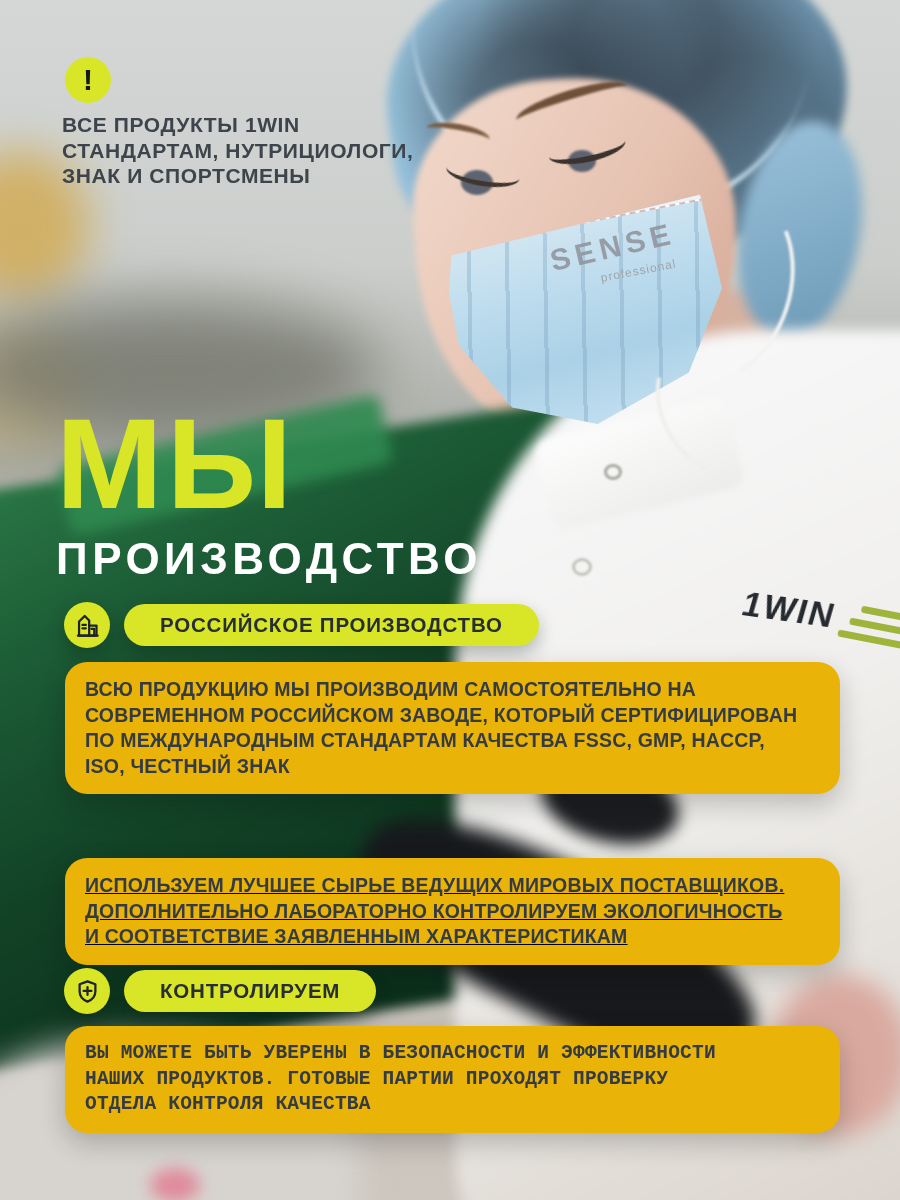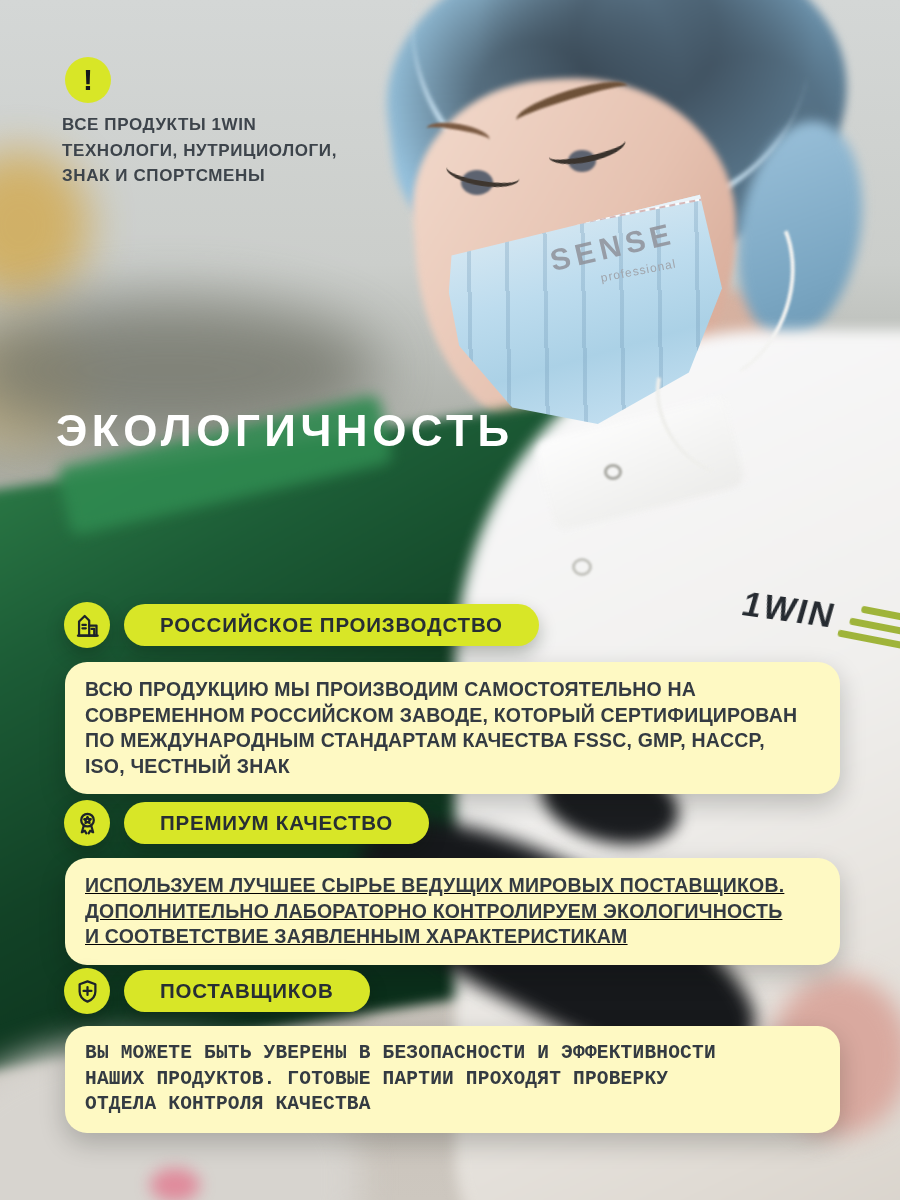--- a/index.html
+++ b/index.html
@@ -102,35 +102,35 @@
   .stripe{position:absolute;height:7px;border-radius:3px;background:#9fb43a;filter:blur(.6px);}
   .stripe-1{left:118px;top:6px;width:50px;transform:rotate(3deg);}
   .stripe-2{left:108px;top:20px;width:72px;transform:rotate(3deg);}
   .stripe-3{left:98px;top:34px;width:94px;transform:rotate(3deg);}
 
   
   .overlay{position:absolute;inset:0;}
   .alert-badge{left:65px;top:57px;width:46px;height:46px;border-radius:50%;
        background:#d8e627;display:flex;align-items:center;justify-content:center;
        font-size:30px;font-weight:800;color:#15181b;}
-  .intro{left:62px;top:112px;width:420px;font-size:17px;line-height:25.5px;
+  .intro{left:62px;top:112px;width:420px;font-size:21px;line-height:25.5px;
        font-weight:700;letter-spacing:.6px;color:#3d444b;}
   .intro span{display:block;}
   .title{left:56px;top:400px;}
   .title-accent{font-size:128px;line-height:1;font-weight:800;letter-spacing:4px;color:#d8e627;}
   .title-white{margin-top:6px;font-size:44px;font-weight:800;letter-spacing:4.5px;color:#ffffff;}
 
   .sec-row{display:flex;align-items:center;gap:14px;left:64px;}
   .icon-circle{width:46px;height:46px;border-radius:50%;background:#d8e627;flex:0 0 auto;
        display:flex;align-items:center;justify-content:center;
        box-shadow:0 8px 18px rgba(10,20,10,.28);}
   .pill{display:inline-flex;align-items:center;height:42px;border-radius:21px;
        background:#d8e627;padding:0 36px;font-size:20.5px;font-weight:700;
        letter-spacing:.8px;color:#272e34;box-shadow:0 8px 18px rgba(10,20,10,.28);}
-  .card{left:65px;width:775px;background:#fef9c3;border-radius:22px;padding:15px 20px;
+  .card{left:65px;width:775px;background:#eab308;border-radius:22px;padding:15px 20px;
        box-shadow:0 10px 26px rgba(10,15,10,.22);}
   .card p{margin:0;font-size:19.5px;line-height:25.5px;font-weight:700;letter-spacing:.2px;
        color:#343b42;white-space:pre-line;}
   .row-1{top:602px;} .card-1{top:662px;}
   .row-2{top:800px;} .card-2{top:858px;text-decoration:underline;}
   .row-3{top:968px;} .card-3{top:1026px;font-family:Liberation Mono, monospace;}
   .icon-svg{width:27px;height:27px;stroke:#1d2329;stroke-width:2;fill:none;
        stroke-linecap:round;stroke-linejoin:round;}
 </style>
 </head>
@@ -190,26 +190,27 @@
   </div>
 
   <div class="overlay">
 
     <div class="abs alert-badge">
       <span>!</span>
     </div>
 
     <div class="abs intro">
       <span>ВСЕ ПРОДУКТЫ 1WIN</span>
-      <span>ТЕХНОЛОГИ, НУТРИЦИОЛОГИ,</span>
+      <span>СТАНДАРТАМ, НУТРИЦИОЛОГИ,</span>
       <span>ЗНАК И СПОРТСМЕНЫ</span>
     </div>
 
     <div class="abs title">
-      <div class="title-white">ЭКОЛОГИЧНОСТЬ</div>
+      <div class="title-accent">МЫ</div>
+      <div class="title-white">ПРОИЗВОДСТВО</div>
     </div>
 
     <div class="abs sec-row row-1">
       <div class="icon-circle">
         <svg class="icon-svg" viewBox="0 0 24 24">
           <path d="M4.5 21 V8.5 L9.5 3.5 L13.5 7.5 V21 Z"></path>
           <path d="M7.5 11.5 H10.5 M7.5 14.5 H10.5"></path>
           <path d="M13.5 12 H20 V21 H13.5"></path>
           <path d="M15.5 15 H18 V21"></path>
           <path d="M3.5 21 H21"></path>
@@ -219,48 +220,35 @@
         <span>РОССИЙСКОЕ ПРОИЗВОДСТВО</span>
       </div>
     </div>
     <div class="abs card card-1">
       <p>ВСЮ ПРОДУКЦИЮ МЫ ПРОИЗВОДИМ САМОСТОЯТЕЛЬНО НА
 СОВРЕМЕННОМ РОССИЙСКОМ ЗАВОДЕ, КОТОРЫЙ СЕРТИФИЦИРОВАН
 ПО МЕЖДУНАРОДНЫМ СТАНДАРТАМ КАЧЕСТВА FSSC, GMP, HACCP,
 ISO, ЧЕСТНЫЙ ЗНАК</p>
     </div>
 
-    <div class="abs sec-row row-2">
-      <div class="icon-circle">
-        <svg class="icon-svg" viewBox="0 0 24 24">
-          <circle cx="12" cy="9" r="5.6"></circle>
-          <path d="M12 6.2 L12.9 8 L14.9 8.2 L13.5 9.6 L13.8 11.6 L12 10.7 L10.2 11.6 L10.5 9.6 L9.1 8.2 L11.1 8 Z"></path>
-          <path d="M8.8 13.6 L7 19.8 L9.6 18.4 L11 20.8"></path>
-          <path d="M15.2 13.6 L17 19.8 L14.4 18.4 L13 20.8"></path>
-        </svg>
-      </div>
-      <div class="pill">
-        <span>ПРЕМИУМ КАЧЕСТВО</span>
-      </div>
-    </div>
     <div class="abs card card-2">
       <p>ИСПОЛЬЗУЕМ ЛУЧШЕЕ СЫРЬЕ ВЕДУЩИХ МИРОВЫХ ПОСТАВЩИКОВ.
 ДОПОЛНИТЕЛЬНО ЛАБОРАТОРНО КОНТРОЛИРУЕМ ЭКОЛОГИЧНОСТЬ
 И СООТВЕТСТВИЕ ЗАЯВЛЕННЫМ ХАРАКТЕРИСТИКАМ</p>
     </div>
 
     <div class="abs sec-row row-3">
       <div class="icon-circle">
         <svg class="icon-svg" viewBox="0 0 24 24">
           <path d="M12 3 L19 5.6 V12 C19 16.4 16 19.4 12 21 C8 19.4 5 16.4 5 12 V5.6 Z"></path>
           <path d="M12 8 V15 M8.5 11.5 H15.5"></path>
         </svg>
       </div>
       <div class="pill">
-        <span>ПОСТАВЩИКОВ</span>
+        <span>КОНТРОЛИРУЕМ</span>
       </div>
     </div>
     <div class="abs card card-3">
       <p>ВЫ МОЖЕТЕ БЫТЬ УВЕРЕНЫ В БЕЗОПАСНОСТИ И ЭФФЕКТИВНОСТИ
 НАШИХ ПРОДУКТОВ. ГОТОВЫЕ ПАРТИИ ПРОХОДЯТ ПРОВЕРКУ
 ОТДЕЛА КОНТРОЛЯ КАЧЕСТВА</p>
     </div>
 
   </div>
 </div>

